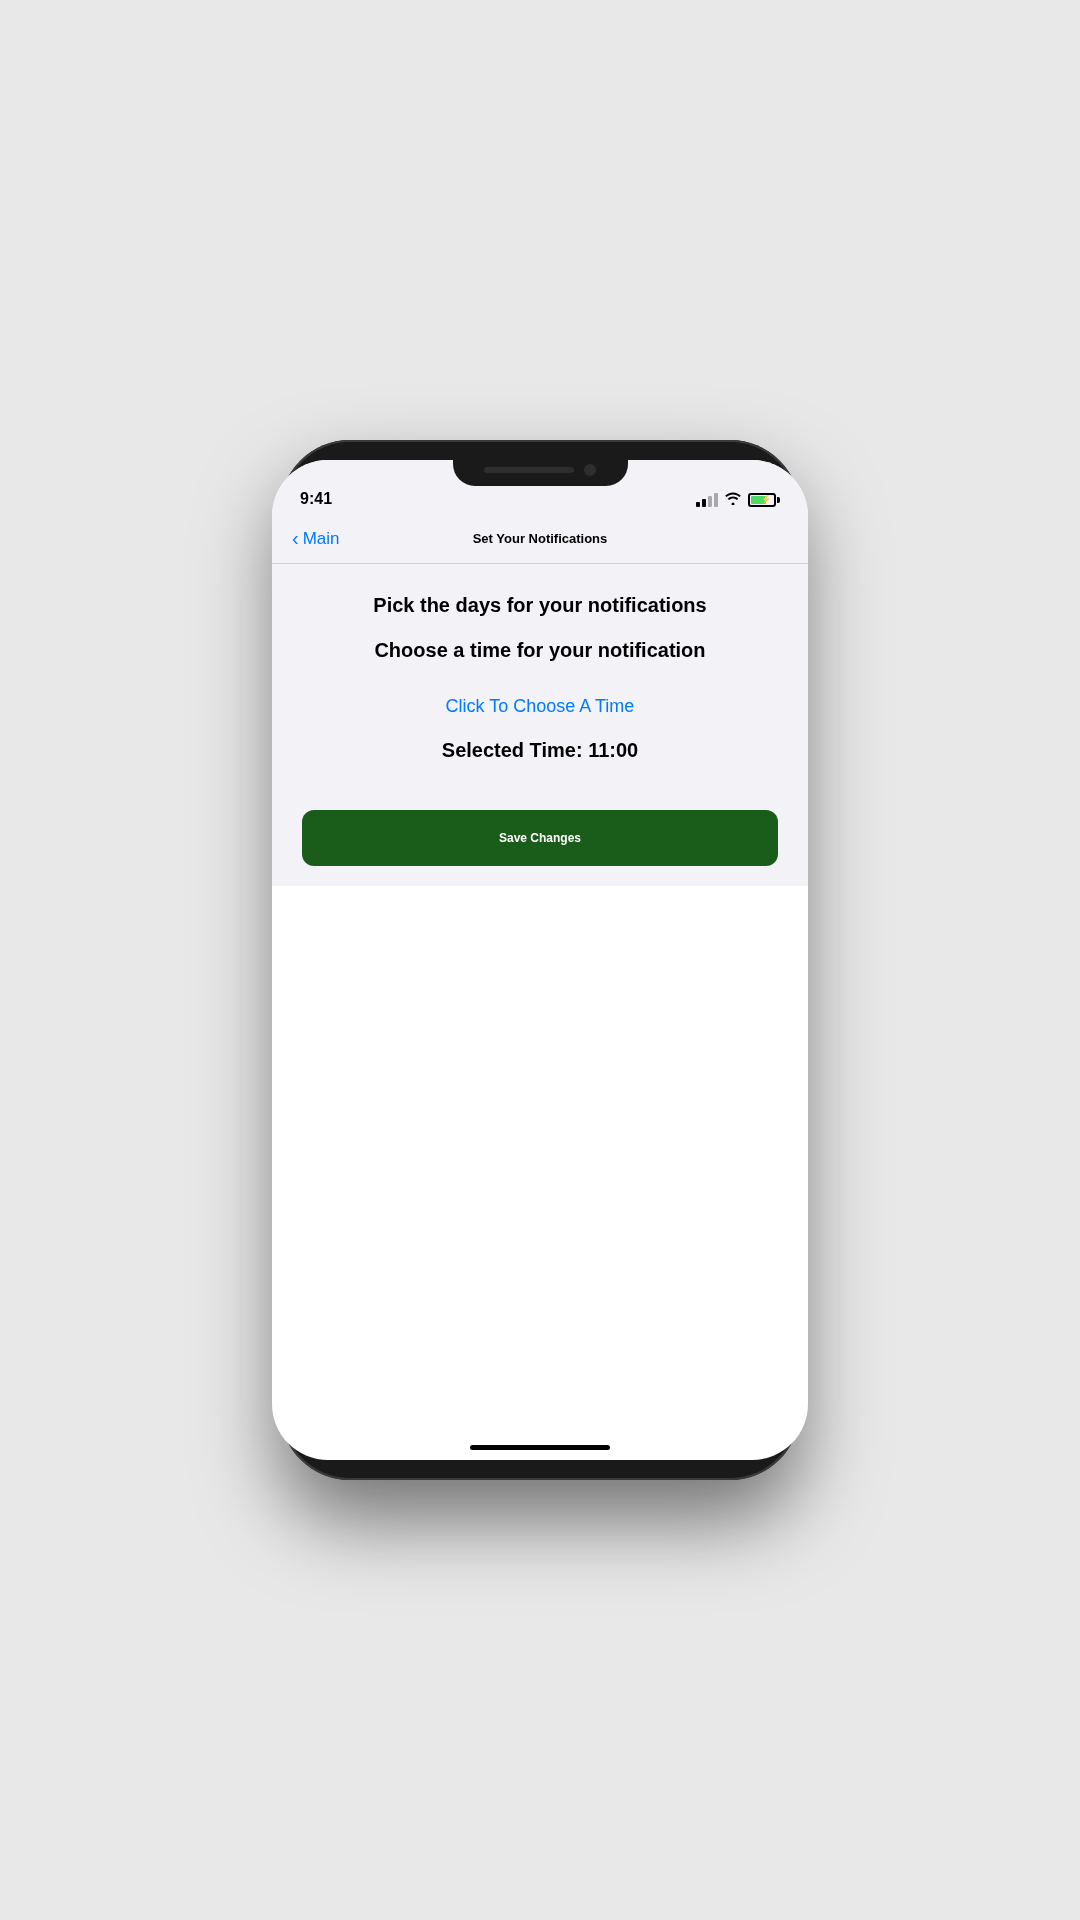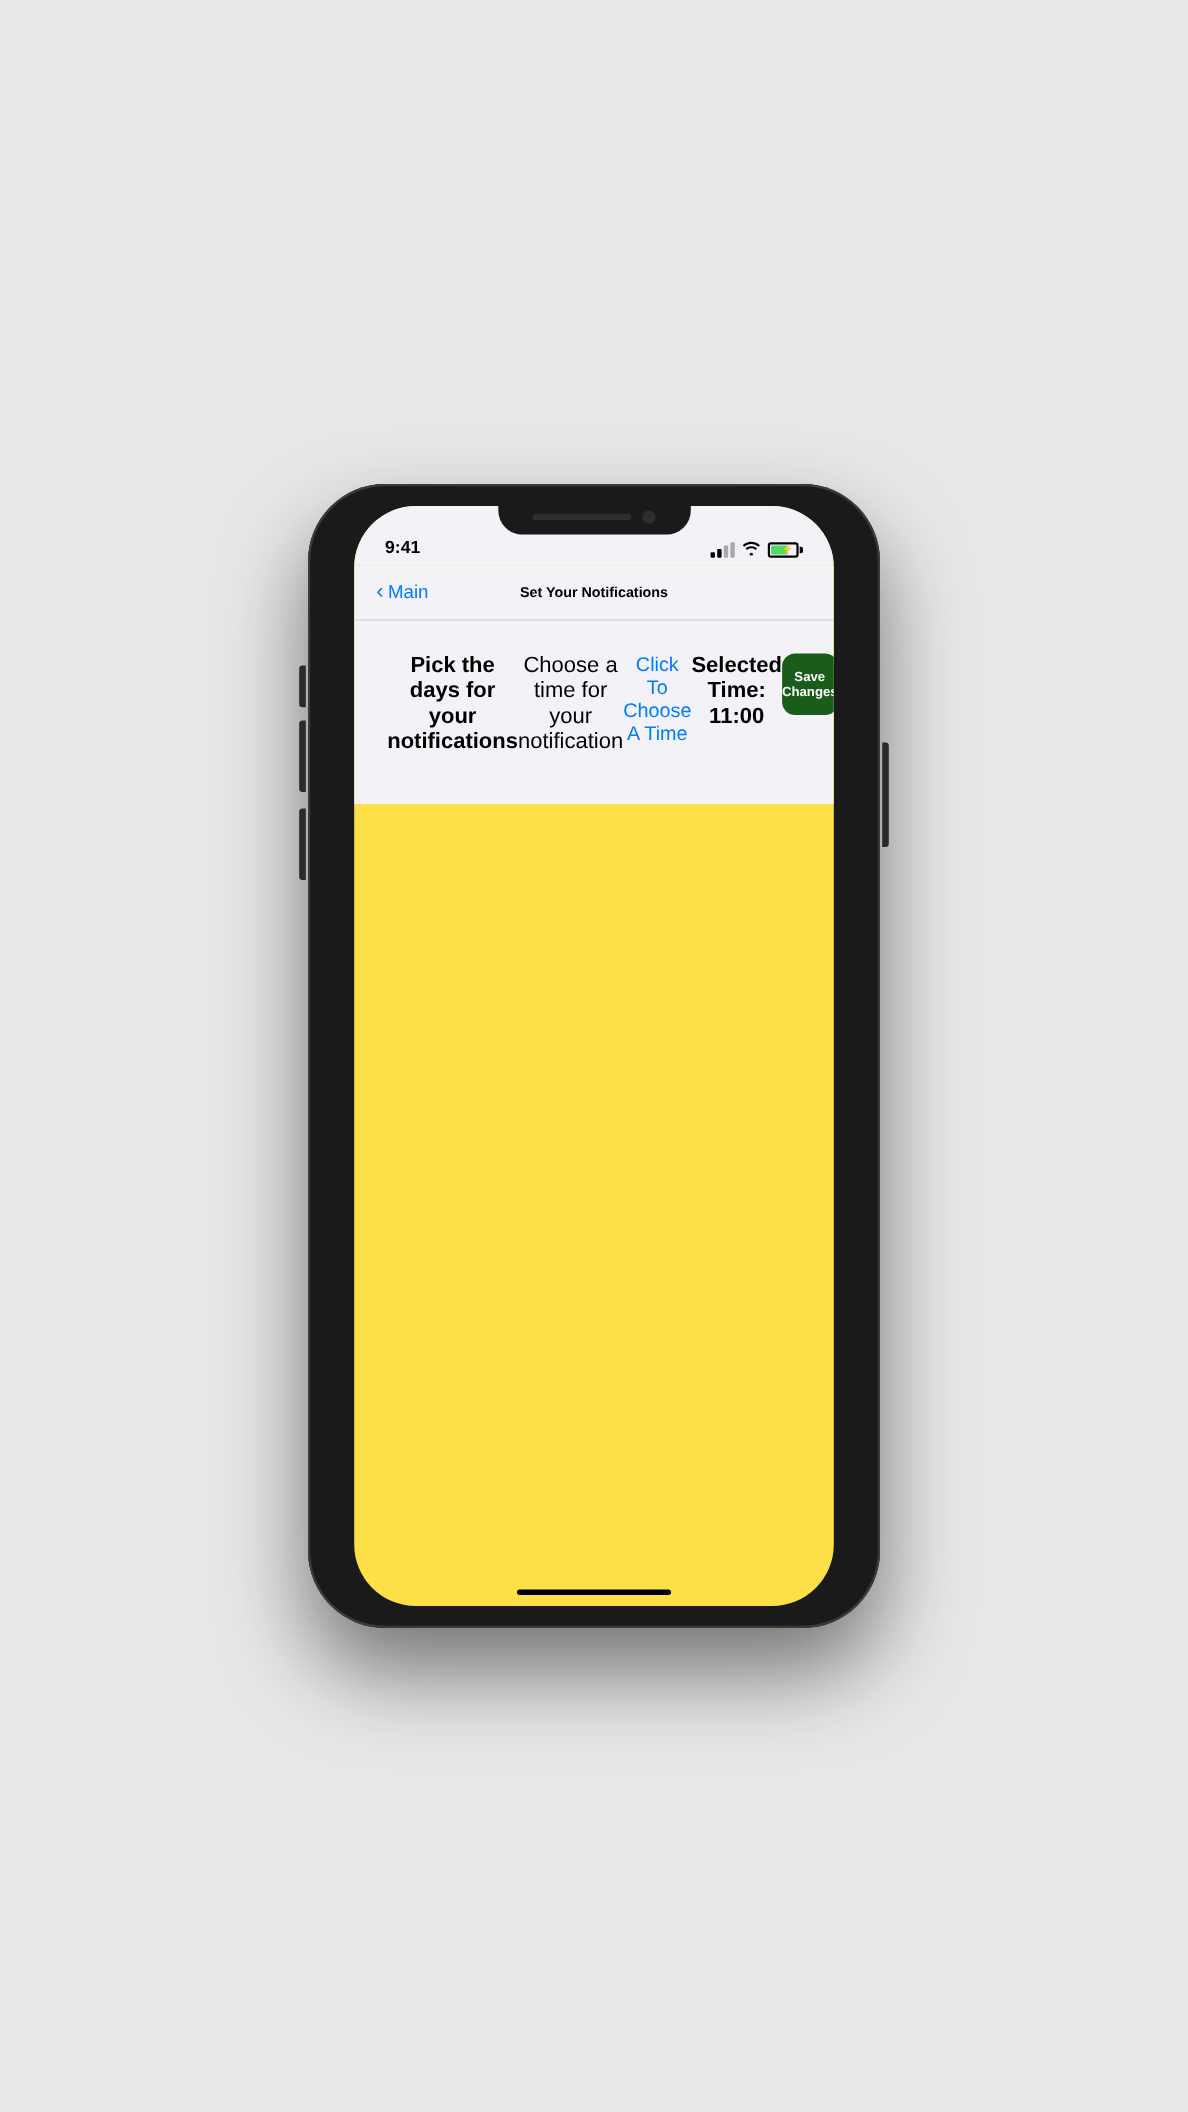--- a/index.html
+++ b/index.html
@@ -85,23 +85,23 @@
       border-radius: 3px;
     }
     .notch-camera {
       width: 12px;
       height: 12px;
       background: #2e2e2e;
       border-radius: 50%;
     }
 
     .screen {
-      width: 436px;
+      width: 536px;
       height: 1000px;
-      background: #fde047;
+      background: #ffffff;
       border-radius: 56px;
       overflow: hidden;
       position: relative;
       margin-top: 20px;
     }
 
     
     .status-bar {
       height: 54px;
       display: flex;
@@ -210,21 +210,22 @@
       font-weight: 600;
       color: #000;
     }
 
     
     .content {
       flex: 1;
       padding: 30px 30px 20px;
       background: #f2f2f7;
       display: flex;
-      align-items: flex-start;
+      flex-direction: column;
+      align-items: center;
     }
 
     .section-title {
       font-size: 20px;
       font-weight: 700;
       color: #000;
       text-align: center;
       margin-bottom: 22px;
     }
 
@@ -252,24 +253,24 @@
       color: white;
     }
 
     .day-circle.inactive {
       background: transparent;
       color: #8e8e93;
     }
 
     .section-title-2 {
       font-size: 20px;
-      font-weight: 400;
+      font-weight: 700;
       color: #000;
       text-align: center;
-      margin-bottom: 18px;
+      margin-bottom: 34px;
     }
 
     .choose-time-link {
       font-size: 18px;
       color: #007aff;
       text-align: center;
       margin-bottom: 22px;
       cursor: pointer;
     }
 

